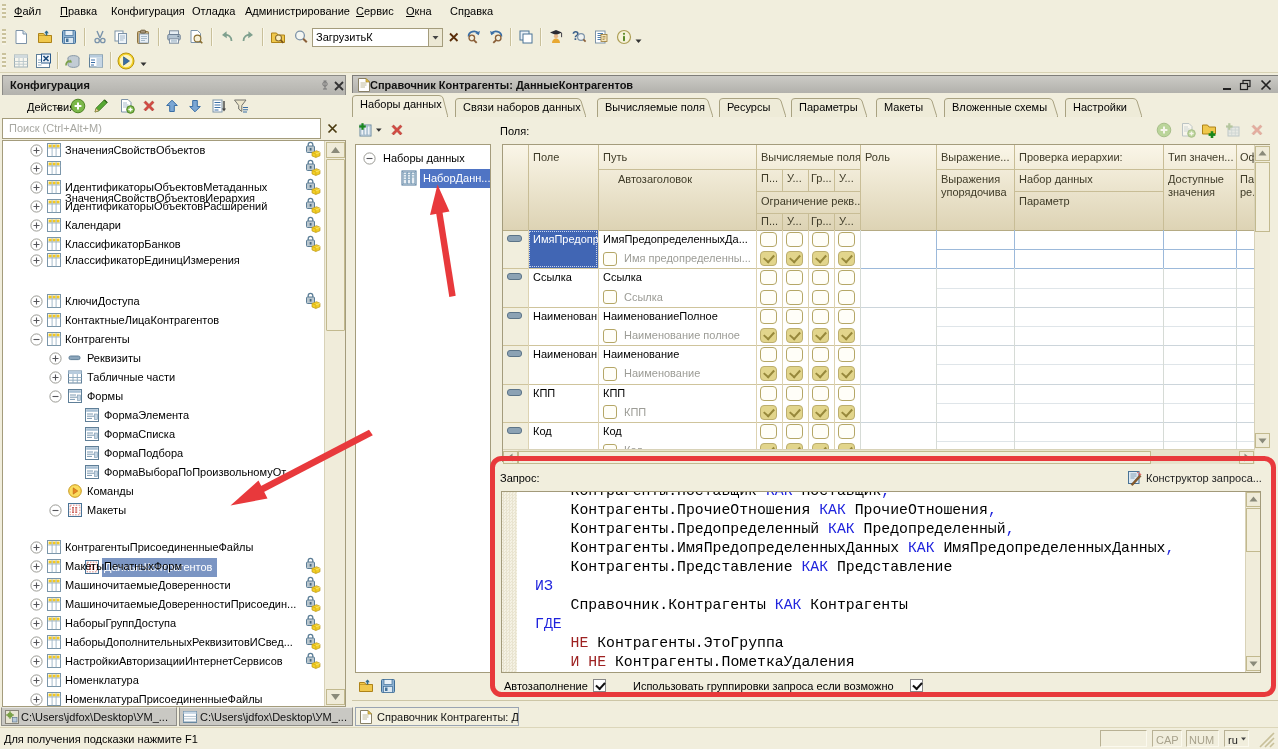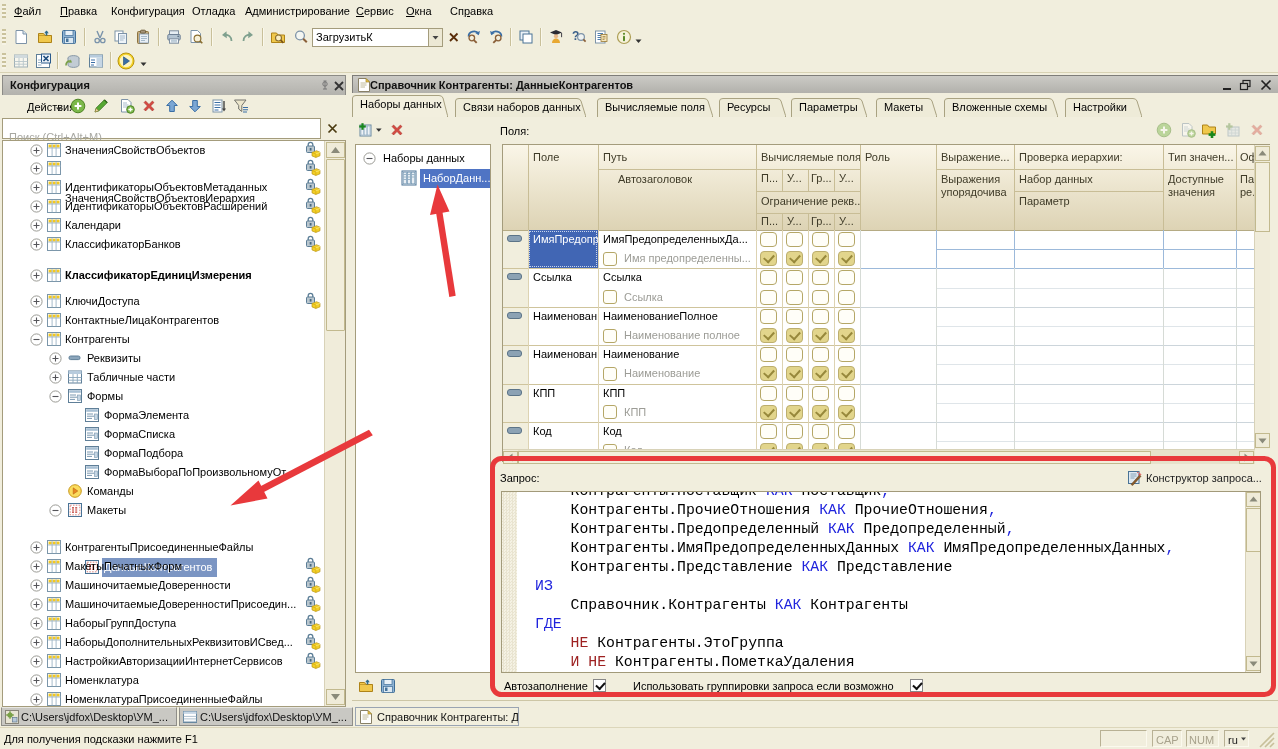--- a/index.html
+++ b/index.html
@@ -460,21 +460,21 @@
       </svg>
   <svg class="ic" style="left:209px;top:3px">
         <use href="#sortl"></use>
       </svg>
   <svg class="ic" style="left:231px;top:3px">
         <use href="#funnel"></use>
       </svg>
  </div>
 
  <div class="abs" style="left:0;top:43px;width:344px;height:22px;">
-  <div class="abs" style="left:0;top:0;width:319px;height:21px;background:#fff;border:1px solid #a49c7c;color:#a8a8a2;padding:12px 0 0 6px;">Поиск (Ctrl+Alt+M)</div>
+  <div class="abs" style="left:0;top:0;width:319px;height:21px;background:#fff;border:1px solid #a49c7c;color:#a8a8a2;padding:3px 0 0 6px;">Поиск (Ctrl+Alt+M)</div>
   <svg class="abs" style="left:324px;top:4px" width="13" height="13">
         <path d="M2.5 2.5l8 8M10.5 2.5l-8 8" stroke="#4a3a10" stroke-width="1.7"></path>
       </svg>
  </div>
 
  <div class="abs" style="left:0;top:65px;width:344px;height:567px;background:#fff;border:1px solid #a49c7c;overflow:hidden;" id="tree">
   <div class="tr" style="top:-0.5px;width:321px;">
         <svg class="abs" style="left:27px;top:3px" width="13" height="13">
           <use href="#exp"></use>
         </svg>
@@ -539,21 +539,21 @@
           <use href="#exp"></use>
         </svg>
         <svg class="abs" style="left:43px;top:1px" width="16" height="16">
           <use href="#cat"></use>
         </svg>
         <div class="abs" style="left:62px;top:3px;">КлассификаторБанков</div>
         <svg class="abs" style="left:301px;top:0px" width="17" height="18">
           <use href="#lock"></use>
         </svg>
       </div>
-  <div class="tr" style="top:125px;width:321px;font-weight:bold;">
+  <div class="tr" style="top:110px;width:321px;">
         <svg class="abs" style="left:27px;top:3px" width="13" height="13">
           <use href="#exp"></use>
         </svg>
         <svg class="abs" style="left:43px;top:1px" width="16" height="16">
           <use href="#cat"></use>
         </svg>
         <div class="abs" style="left:62px;top:3px;">КлассификаторЕдиницИзмерения</div>
       </div>
   <div class="tr" style="top:170.0px;width:321px;">
         <svg class="abs" style="left:27px;top:3px" width="13" height="13">

